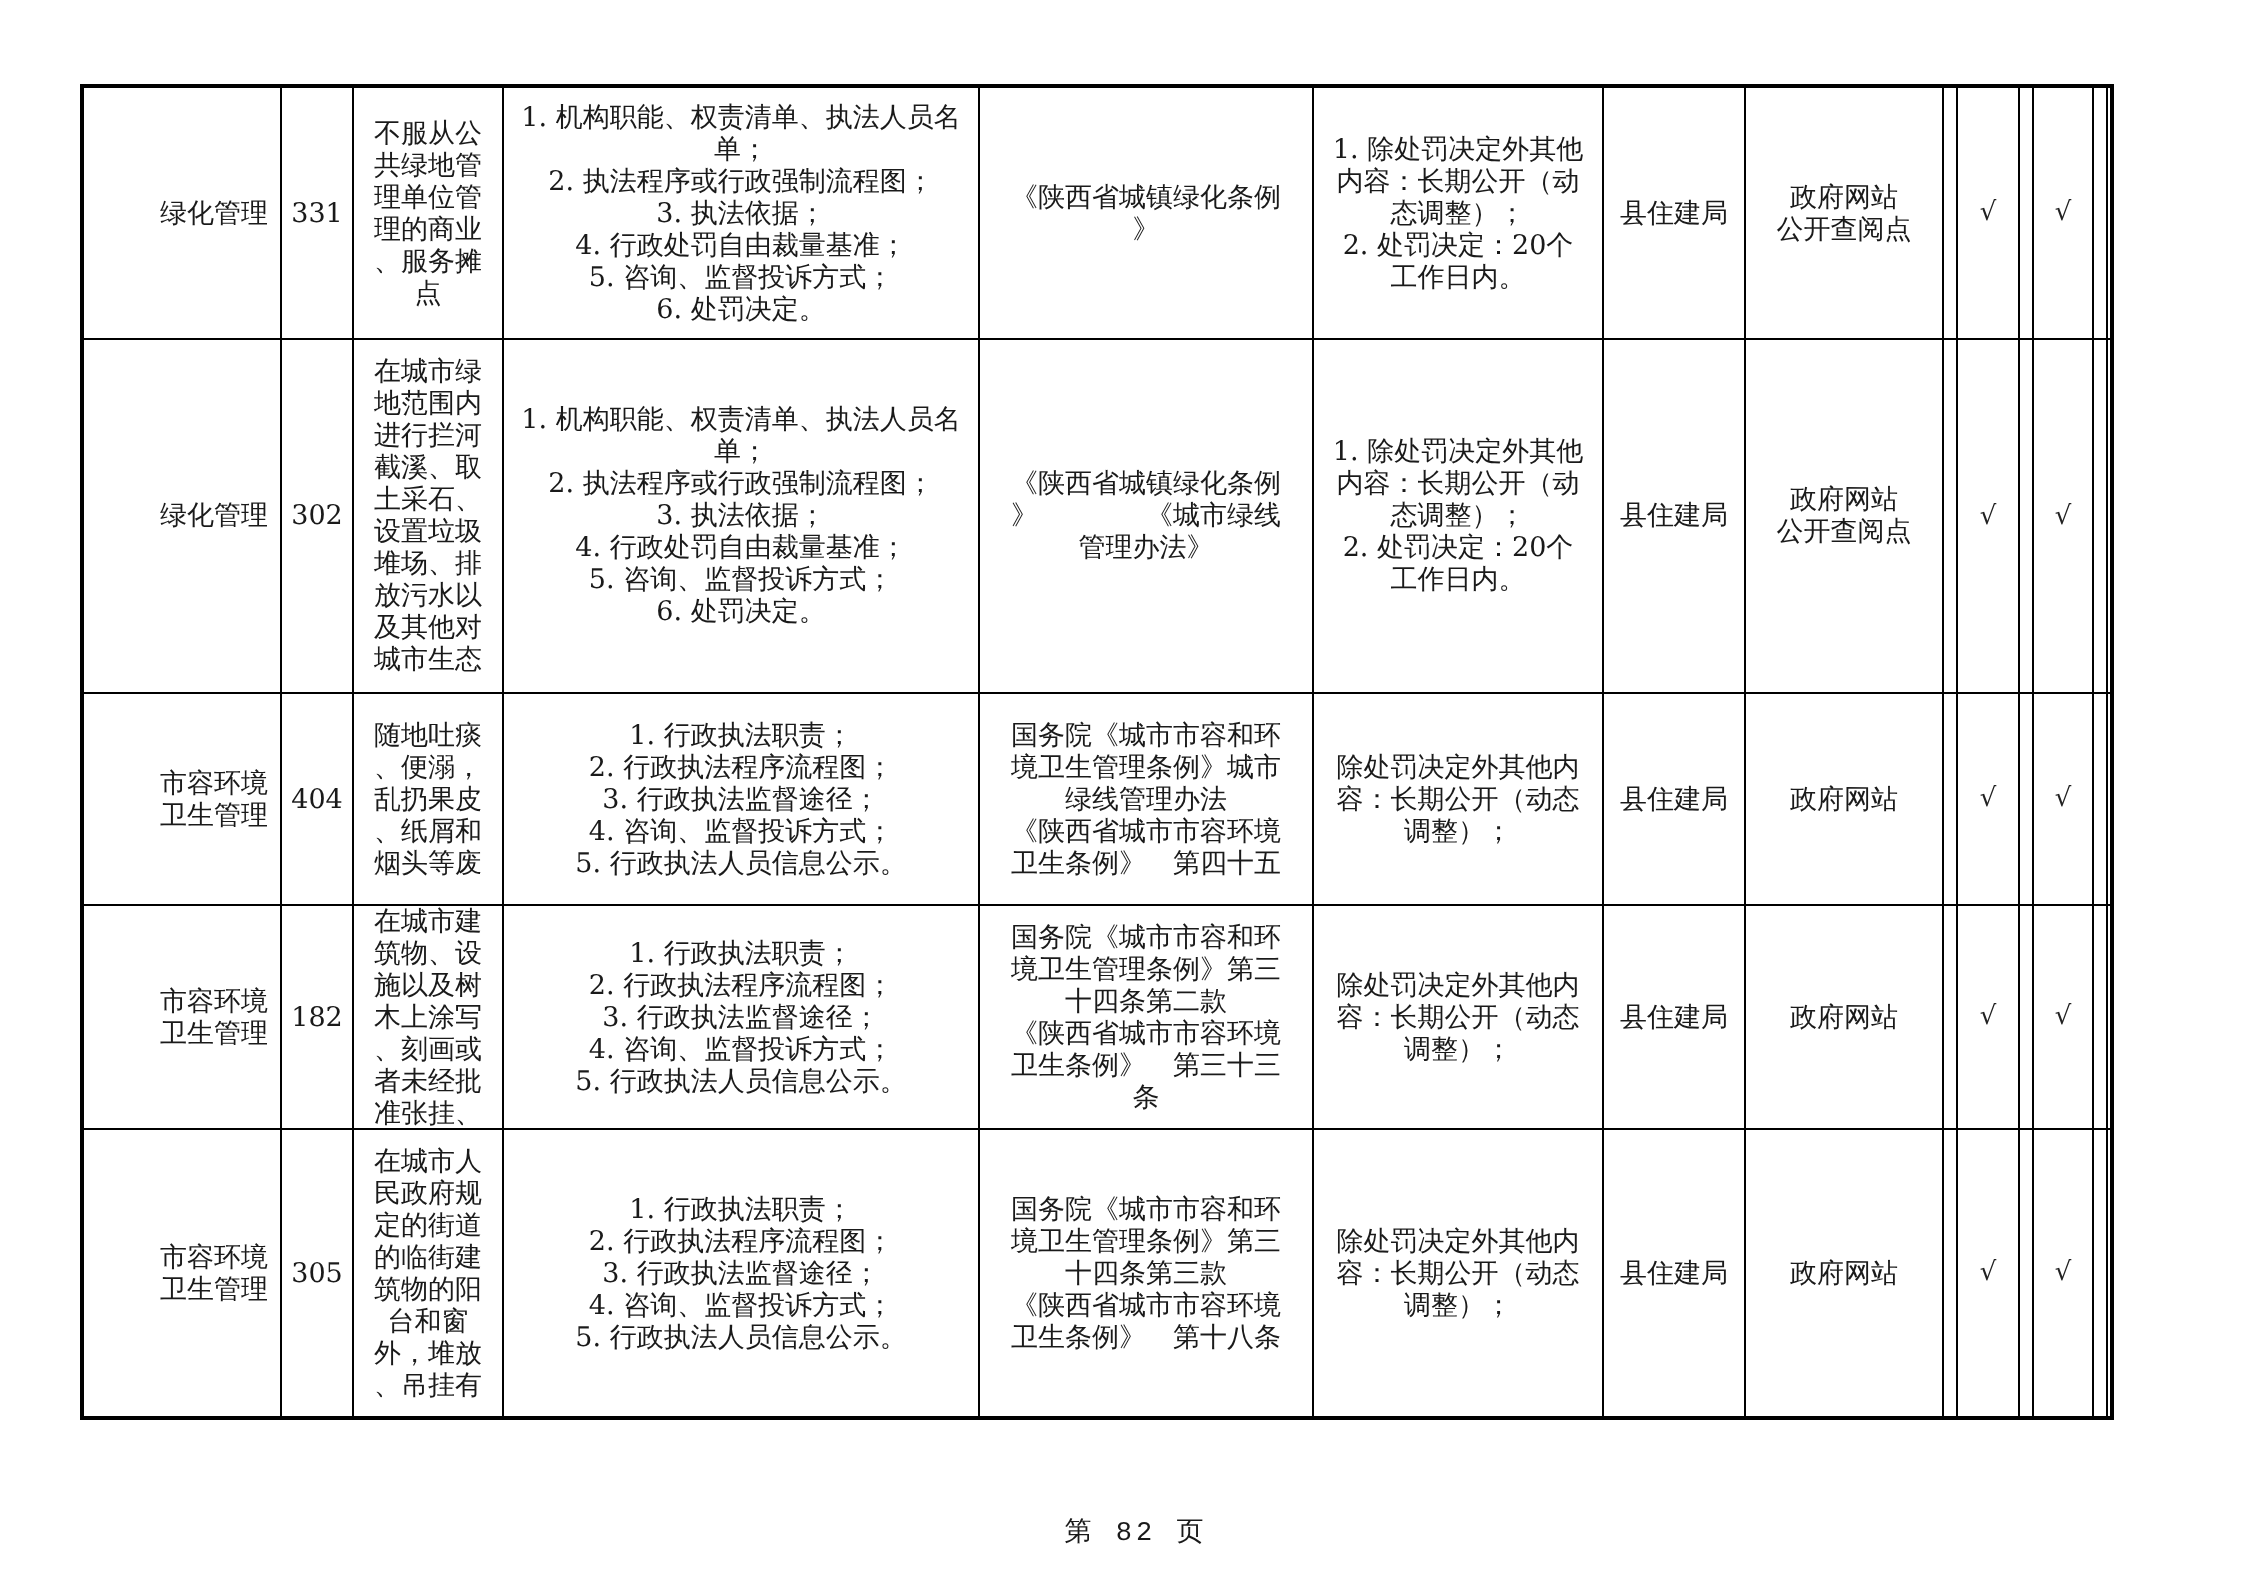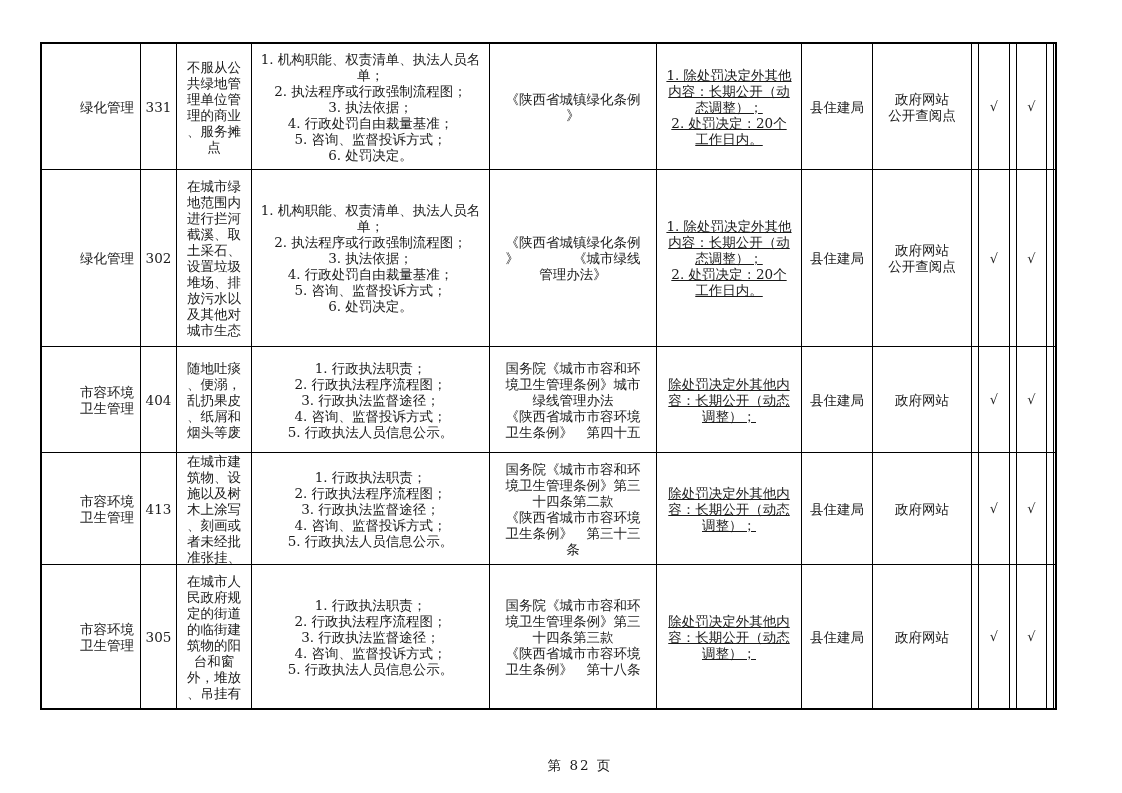--- a/index.html
+++ b/index.html
@@ -41,21 +41,21 @@
     word-break:break-all;
     line-break:anywhere;
     overflow:hidden;
     flex-shrink:0;
   }
   .c1 { width:67px;  padding:0 5px;margin-left:32px; }
   .c2 { width:36px; }
   .c3 { width:75px;  padding:12px 8px; }
   .c4 { width:238px; padding:0 8px; }
   .c5 { width:167px; padding:0 10px; }
-  .c6 { width:145px; padding:0 8px;text-decoration:underline; }
+  .c6 { width:145px; padding:0 8px; }
   .c7 { width:71px;  padding:0 4px; }
   .c8 { width:99px;  padding:16px 4px; }
   .gap {
     width:6px;
     flex-shrink:0;
   }
   .ck {
     width:32px;
     border-left:1px solid #000;
     border-right:1px solid #000;
@@ -63,25 +63,26 @@
     align-items:center;
     justify-content:center;
     font-size:13px;
     color:#222;
     flex-shrink:0;
   }
   .ck.mid { width:31px; }
   .ck.last { width:33px; border-right:none; }
   .footer {
     position:absolute;
-    left:40px; top:757px;
+    left:28px; top:757px;
     width:1080px;
     text-align:center;
     font-size:13.5px;
     letter-spacing:2px;
+    font-family:Liberation Mono, monospace;
   }
 </style>
 </head>
 <body>
 
 <div class="table-wrap">
 
   <div class="row h0">
     <div class="cell c1">绿化管理</div>
     <div class="cell c2">331</div>
@@ -165,21 +166,21 @@
     <div class="gap"></div>
     <div class="ck">√</div>
     <div class="gap"></div>
     <div class="ck mid">√</div>
     <div class="gap"></div>
     <div class="ck last">√</div>
   </div>
 
   <div class="row h3">
     <div class="cell c1">市容环境卫生管理</div>
-    <div class="cell c2">413</div>
+    <div class="cell c2">182</div>
     <div class="cell c3">在城市建
 筑物、设
 施以及树
 木上涂写
 、刻画或
 者未经批
 准张挂、</div>
     <div class="cell c4">1. 行政执法职责；
 2. 行政执法程序流程图；
 3. 行政执法监督途径；

